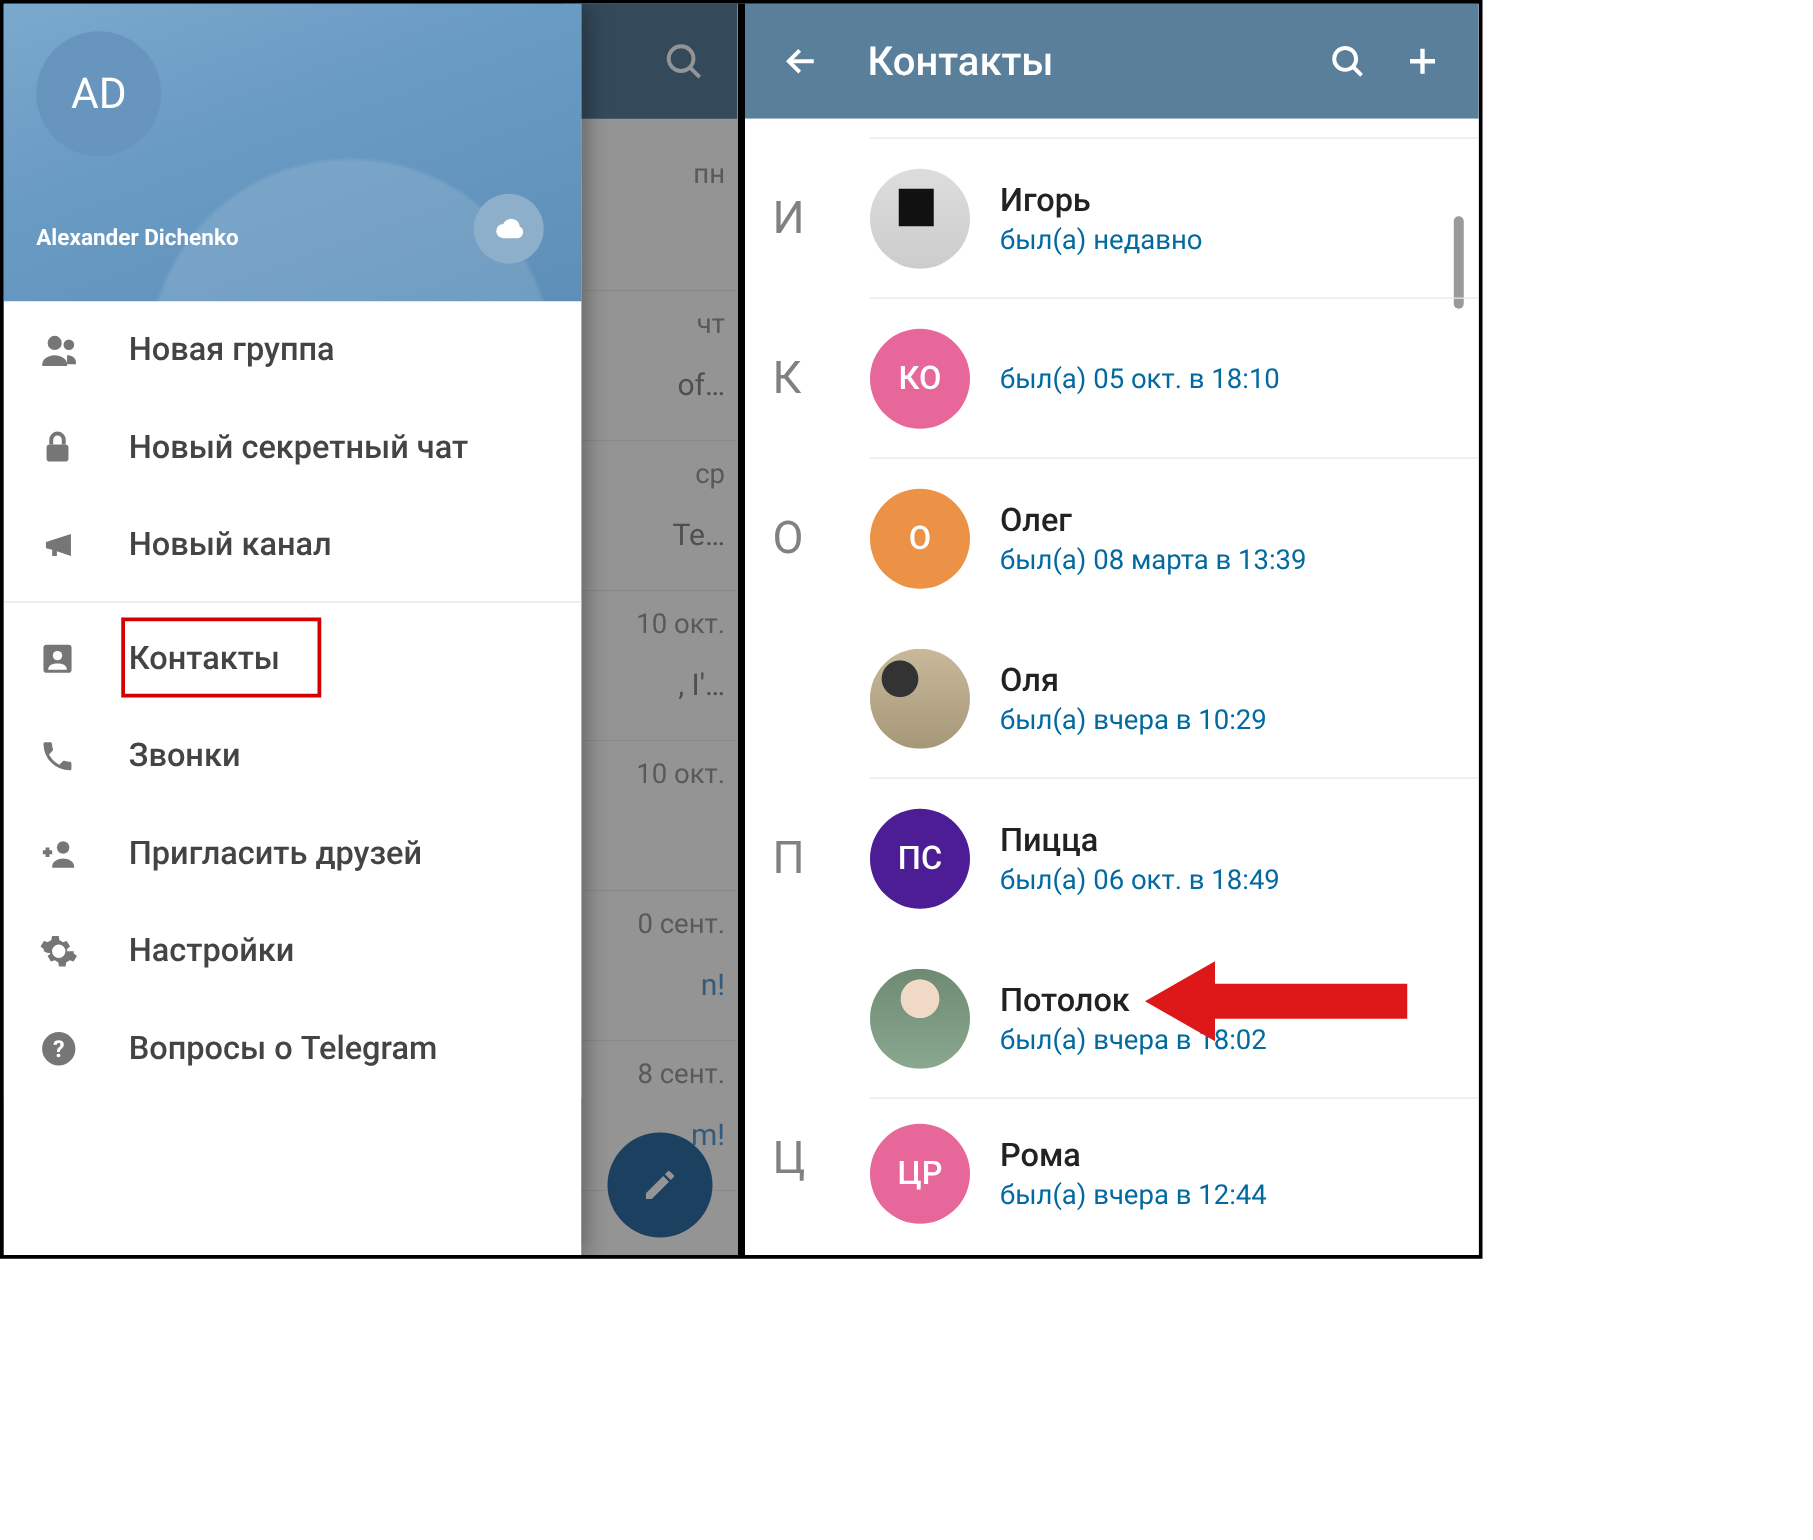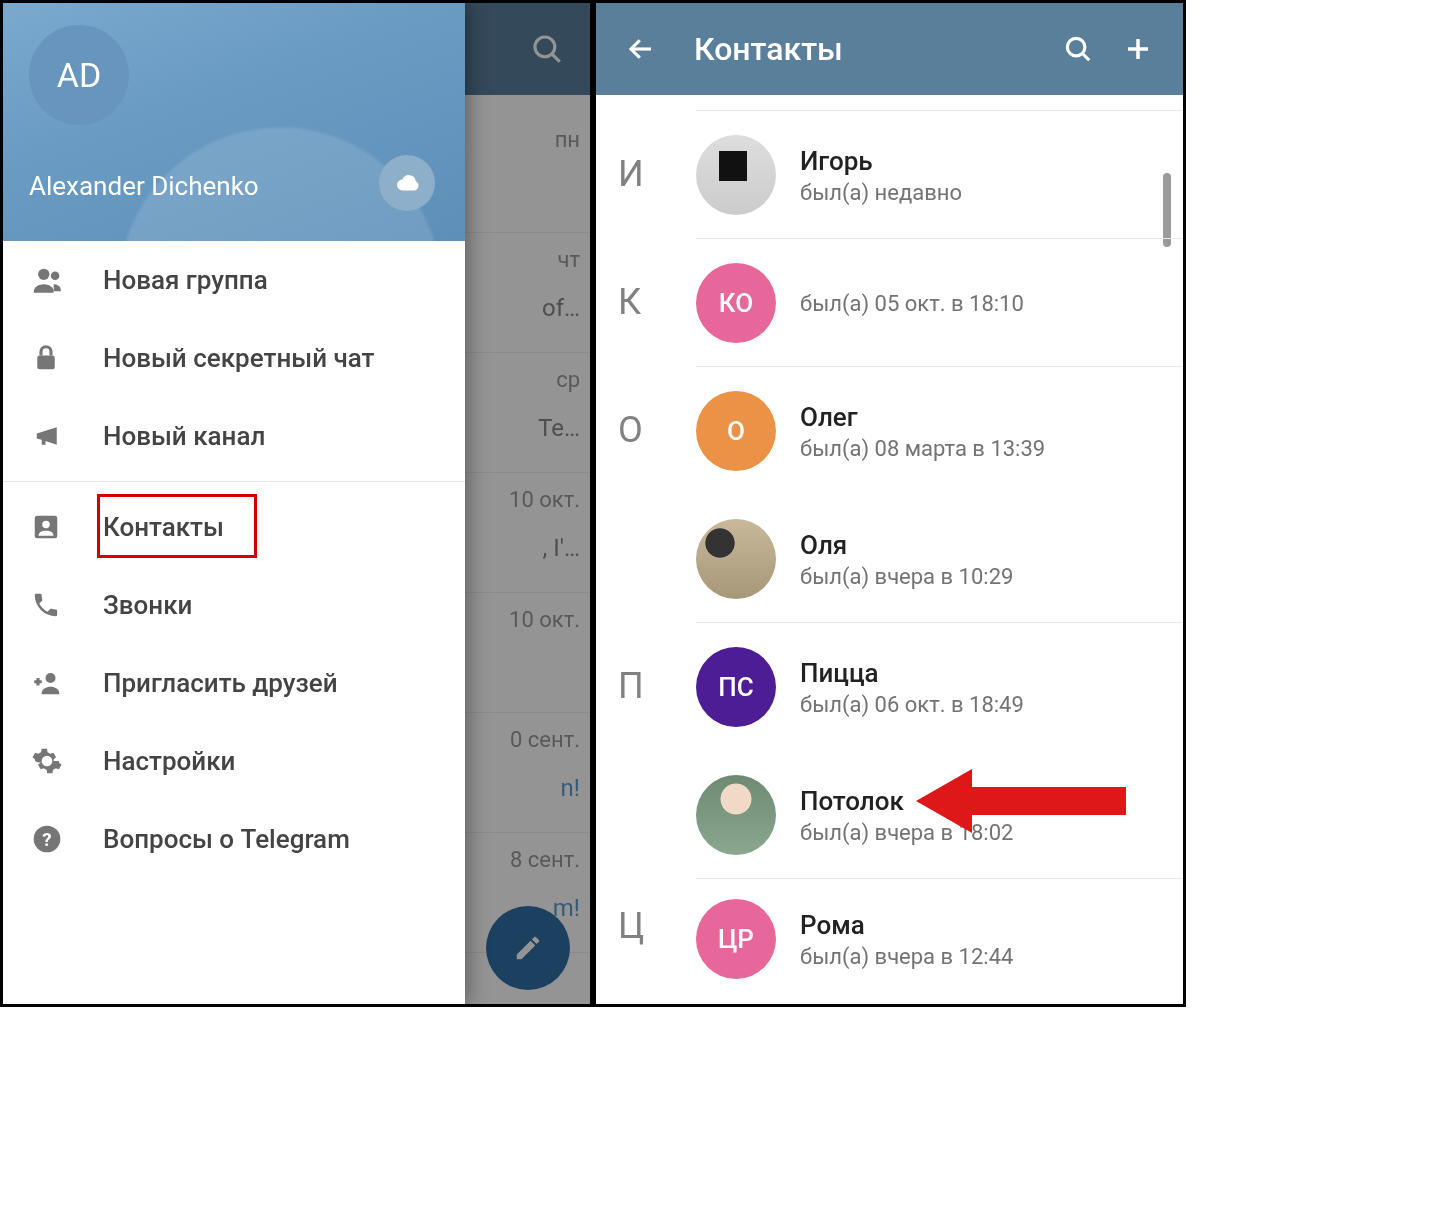--- a/index.html
+++ b/index.html
@@ -54,22 +54,22 @@
     align-items: center;
     justify-content: center;
     font-size: 34px;
     color: #fff;
     font-weight: 400;
   }
   .drawer-username {
     position: absolute;
     bottom: 40px;
     left: 26px;
-    font-size: 26px;
-    font-weight: 400;
+    font-size: 18px;
+    font-weight: 700;
   }
   .cloud-btn {
     position: absolute;
     right: 30px;
     bottom: 30px;
     width: 56px; height: 56px;
     border-radius: 50%;
     background: #8eafca;
     display: flex;
     align-items: center;
@@ -225,21 +225,21 @@
     flex: 1;
   }
   .contact-name {
     font-size: 26px;
     color: #222;
     font-weight: 500;
     margin-bottom: 4px;
   }
   .contact-status {
     font-size: 22px;
-    color: #737373;
+    color: #0369a1;
   }
   .row-divider {
     position: absolute;
     left: 100px; right: 0; bottom: 0;
     height: 1px;
     background: #e7e7e7;
   }
   .scroll-indicator {
     position: absolute;
     right: 12px;

